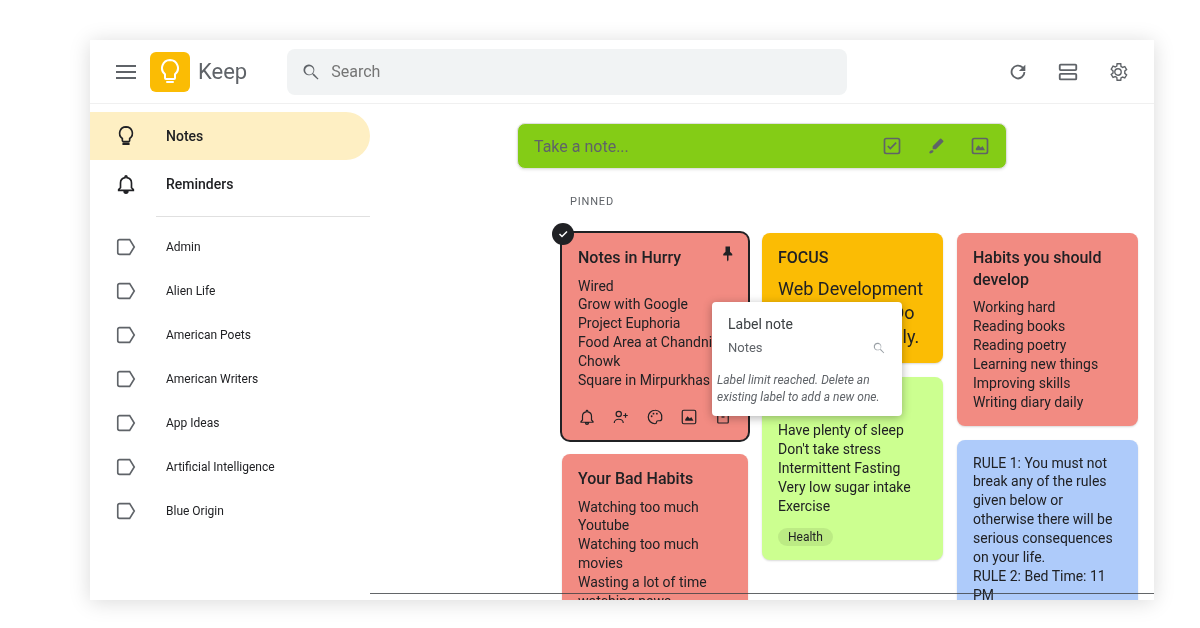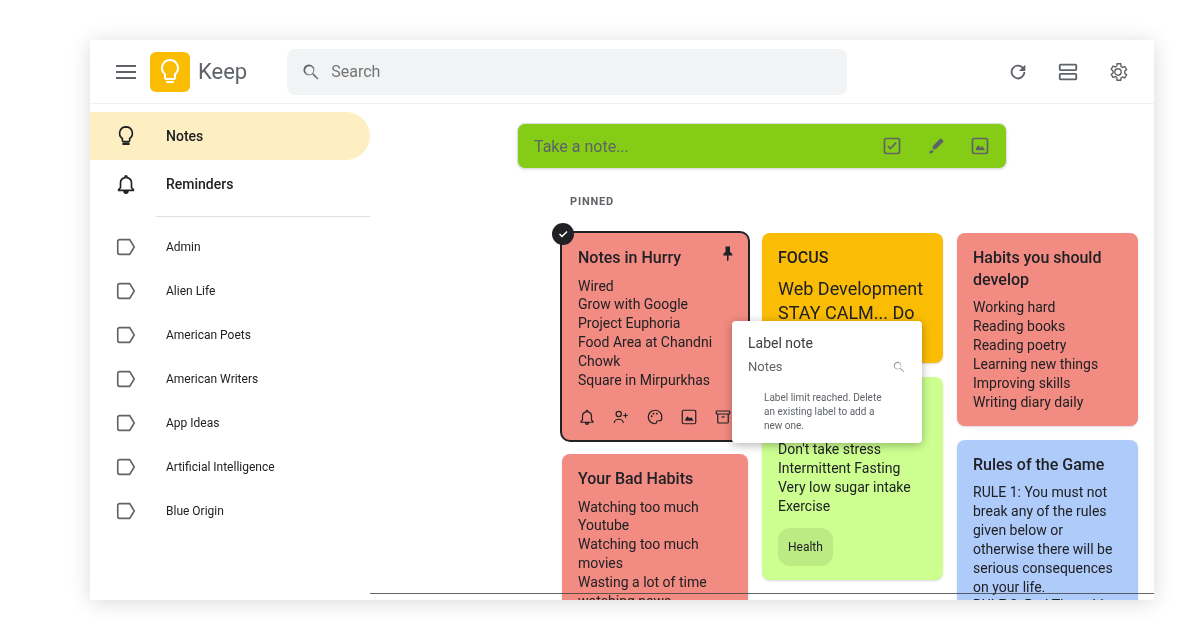--- a/index.html
+++ b/index.html
@@ -30,21 +30,21 @@
   .label-item .nav-label { margin-left: 28px; }
 
   
   .main { position:absolute; left:280px; right:0; top:64px; bottom:0; overflow:hidden; border-top: 1px solid transparent; }
   .bottom-line { position:absolute; left:0; right:0; bottom:6px; border-top:1px solid #3c4043; opacity:0.8; }
 
   .take-note { width: 490px; height: 46px; background:#84cc16; border:1px solid #e0e0e0; border-radius:8px; box-shadow: 0 1px 3px rgba(0,0,0,0.1); margin: 18px auto 0; display:flex; align-items:center; padding: 0 16px; }
   .take-note .placeholder { color:#5f6368; font-size:16px; flex:1; }
   .take-note .tn-icons { display:flex; gap: 24px; color:#5f6368; }
 
-  .section-label { font-size:11px; letter-spacing:0.8px; color:#5f6368; font-weight:700; margin: 26px 0 8px 200px; }
+  .section-label { font-size:11px; letter-spacing:0.8px; color:#5f6368; font-weight:400; margin: 26px 0 8px 200px; }
 
   .cols { position:absolute; left:192px; top:128px; right:16px; bottom:0; display:flex; gap:14px; }
   .col { width: 204px; display:flex; flex-direction:column; gap:14px; }
 
   .note { border-radius:8px; padding: 14px 16px 14px 16px; position:relative; font-size:14px; line-height:1.35; box-shadow: 0 1px 2px rgba(0,0,0,0.15); }
   .note.trunc-bottom { border-bottom-left-radius: 0; border-bottom-right-radius: 0; }
   .note.sel { box-shadow: 0 0 0 2px #202124; }
   .note .title { font-weight:500; font-size:16px; margin-bottom:8px; }
   .note .body { white-space: pre-line; color:#202124; }
   .note .body.lg { font-size:18px; line-height:1.35; }
@@ -52,28 +52,28 @@
   .note.orange { background:#fbbc04; }
   .note.green { background:#ccff90; }
   .note.blue { background:#aecbfa; }
 
   .check-badge { position:absolute; left:-10px; top:-10px; width:22px; height:22px; background:#202124; border-radius:50%; display:flex; align-items:center; justify-content:center; }
   .pin-badge { position:absolute; right:12px; top:12px; color:#202124; }
 
   .note-toolbar { display:flex; gap:16px; margin-top:18px; color:#202124; }
   .note-toolbar .tb-ic { cursor:pointer; }
 
-  .chip { display:inline-block; background: rgba(0,0,0,0.08); border-radius: 12px; padding: 11px 10px; font-size:12px; margin-top:12px; }
+  .chip { display:inline-block; background: rgba(0,0,0,0.08); border-radius: 12px; padding: 1px 10px; font-size:12px; margin-top:12px; }
 
   
-  .popover { position:absolute; left:342px; top:216px; width:190px; background:#fff; border-radius:4px; box-shadow: 0 2px 10px rgba(0,0,0,0.3); z-index:10; font-size:13px; padding: 10px 0 10px 0; margin-left: 20px; }
+  .popover { position:absolute; left:342px; top:197px; width:190px; background:#fff; border-radius:4px; box-shadow: 0 2px 10px rgba(0,0,0,0.3); z-index:10; font-size:13px; padding: 10px 0 10px 0; }
   .popover .pop-title { padding: 4px 16px 8px; color:#3c4043; font-size: 14px; }
   .popover .pop-search { display:flex; align-items:center; padding: 0 16px 8px; color:#5f6368; border-bottom: 1px solid transparent; }
   .popover .pop-search span { flex:1; font-size:13px; }
-  .popover .pop-msg { padding: 8px 32px 0; font-size:10px; color:#5f6368; line-height:1.4; }
+  .popover .pop-msg { padding: 8px 5px 0; font-size:12px; font-style:italic; color:#5f6368; line-height:1.4; }
 
   svg { display:block; }
 </style>
 </head>
 <body>
 
 <div class="frame">
 
   <div class="header">
     <div class="menu-btn">
@@ -297,21 +297,20 @@
           <div class="note red">
             <div class="title">Habits you should develop</div>
             <div class="body">Working hard
 Reading books
 Reading poetry
 Learning new things
 Improving skills
 Writing diary daily</div>
           </div>
           <div class="note blue trunc-bottom">
-            <div class="title">Rules of the Game</div>
             <div class="body">RULE 1: You must not break any of the rules given below or otherwise there will be serious consequences on your life.
 RULE 2: Bed Time: 11 PM
 RULE 3: Sleep Duration: 7 hours
 RULE 4: Do whatever you want:</div>
           </div>
         </div>
     </div>
 
     <div class="popover">
       <div class="pop-title">Label note</div>

